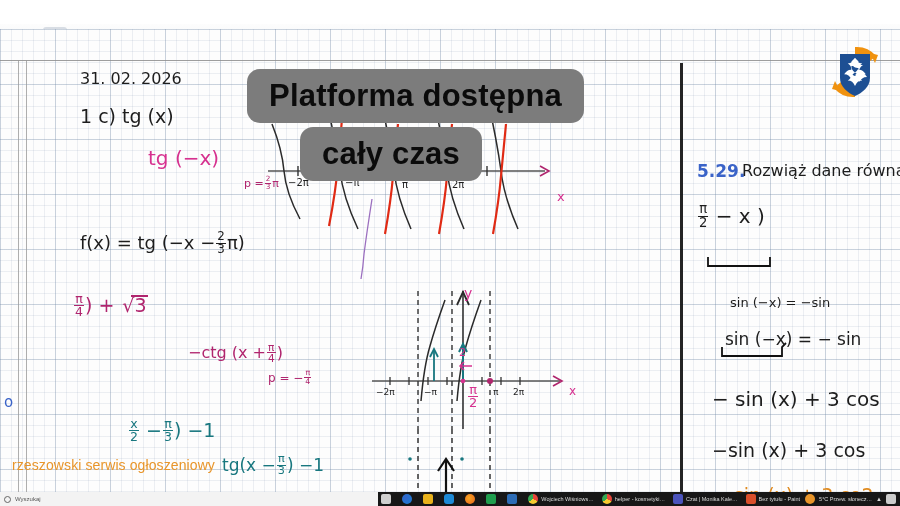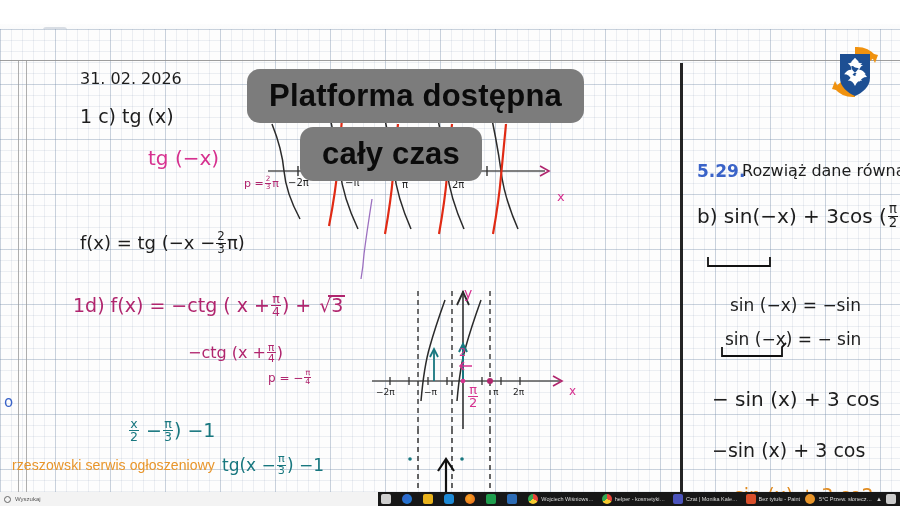--- a/index.html
+++ b/index.html
@@ -329,21 +329,21 @@
     </div>
 
     <div class="hw ink-black" style="left:80px; top:203px; font-size:18px;">
       <span>f(x) =  tg (−x −</span><span class="frac">
           <span class="num">2</span>
           <span class="den">3</span>
         </span><span>π</span><span>)</span>
     </div>
 
     <div class="hw ink-magenta" style="left:73px; top:265px; font-size:19px;">
-      <span>1d)  f(x) = −ctg ( x +</span><span class="frac">
+      <span class="frac">
           <span class="num">π</span>
           <span class="den">4</span>
         </span><span>) + </span><span class="sqrt">√3<span class="bar"></span></span>
     </div>
 
     <div class="hw ink-magenta" style="left:188px; top:314px; font-size:16px;">
       <span>−ctg (x +</span><span class="frac">
           <span class="num">π</span>
           <span class="den">4</span>
         </span><span>)</span>
@@ -372,27 +372,27 @@
           <span class="den">3</span>
         </span><span>) −1</span>
     </div>
 
     <div class="hw ink-blue" style="left:4px; top:364px; font-size:15px;">o</div>
 
     <div class="hw ink-blue" style="left:697px; top:132px; font-size:17px; font-weight:bold;">5.29.</div>
     <div class="hw ink-black" style="left:742px; top:132px; font-size:16px;">Rozwiąż dane równan</div>
 
     <div class="hw ink-black" style="left:697px; top:175px; font-size:20px;">
-      <span>b) sin(−x) + 3cos (</span><span class="frac">
+      <span class="frac">
           <span class="num">π</span>
           <span class="den">2</span>
         </span><span> − x )</span>
     </div>
 
-    <div class="hw ink-black" style="left:730px; top:266px; font-size:17px;">sin (−x) = −sin</div>
+    <div class="hw ink-black" style="left:730px; top:266px; font-size:13px;">sin (−x) = −sin</div>
     <div class="hw ink-black" style="left:725px; top:300px; font-size:17px;">sin (−x) = − sin</div>
     <div class="hw ink-black" style="left:712px; top:358px; font-size:20px;">− sin (x) + 3 cos</div>
     <div class="hw ink-black" style="left:712px; top:410px; font-size:19px;">−sin (x) + 3 cos</div>
     <div class="hw ink-orange" style="left:718px; top:455px; font-size:19px;">−sin (x) + 3 co2</div>
 
     <div id="banner">
       <span class="banner-line l1">Platforma dostępna</span>
       <span class="banner-line l2">cały czas</span>
     </div>
 

